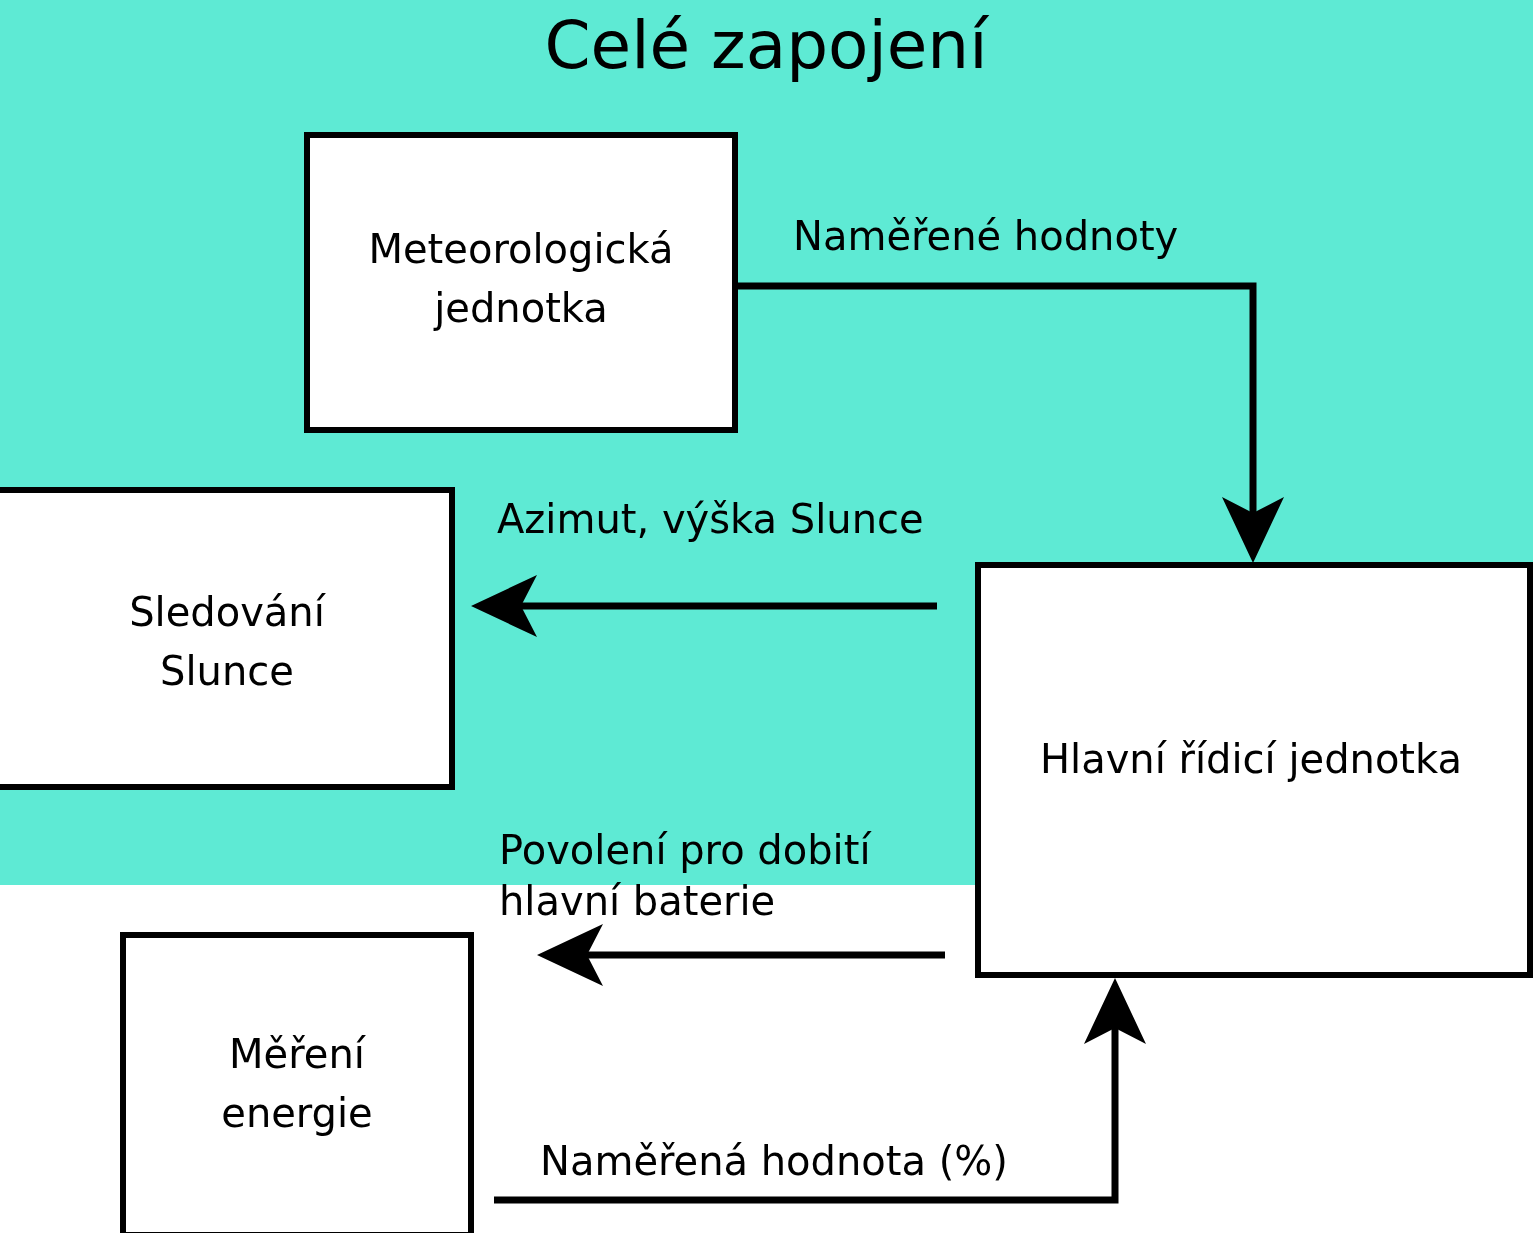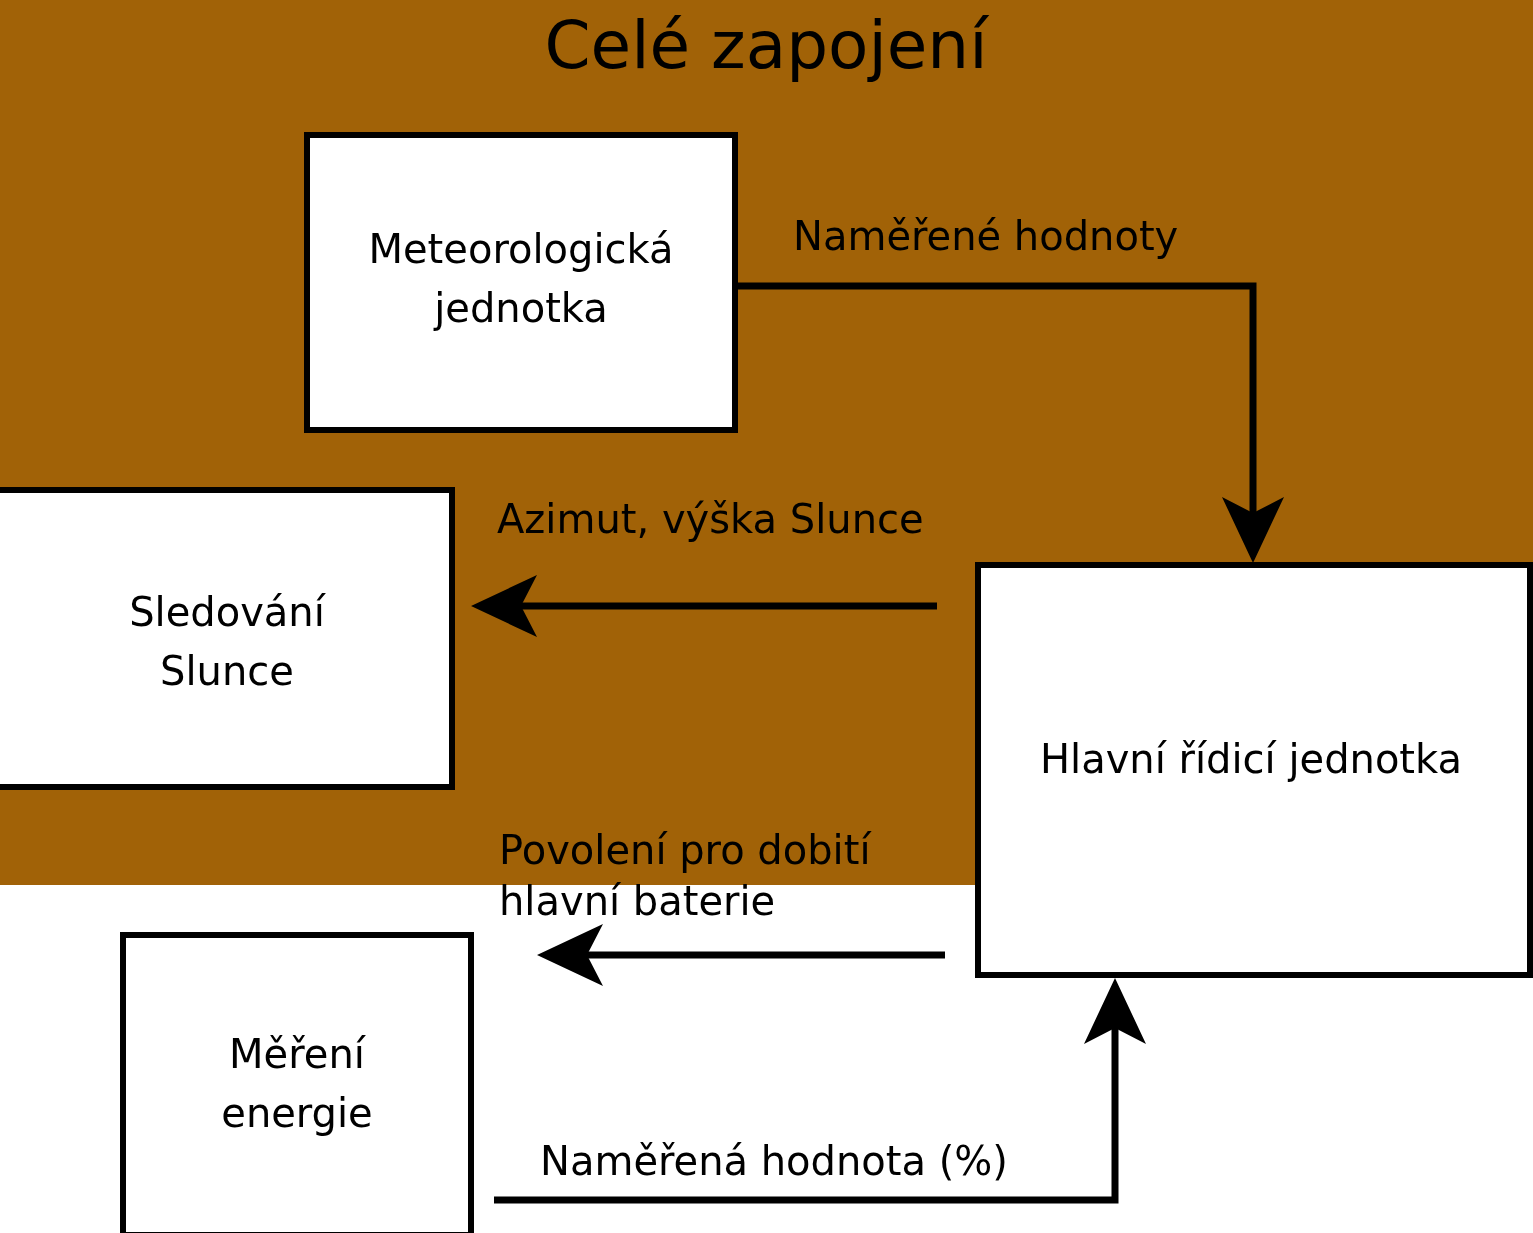--- a/index.html
+++ b/index.html
@@ -10,21 +10,21 @@
   body {
     width: 1533px;
     height: 1233px;
     overflow: hidden;
     font-family: "DejaVu Sans", sans-serif;
   }
   #diagram-root {
     position: relative;
     width: 1533px;
     height: 885px;
-    background: #a16207;
+    background: #5eead4;
   }
   svg.diagram-canvas {
     position: absolute;
     top: 0;
     left: 0;
     width: 1533px;
     height: 1233px;
     display: block;
   }
   .node-box {

